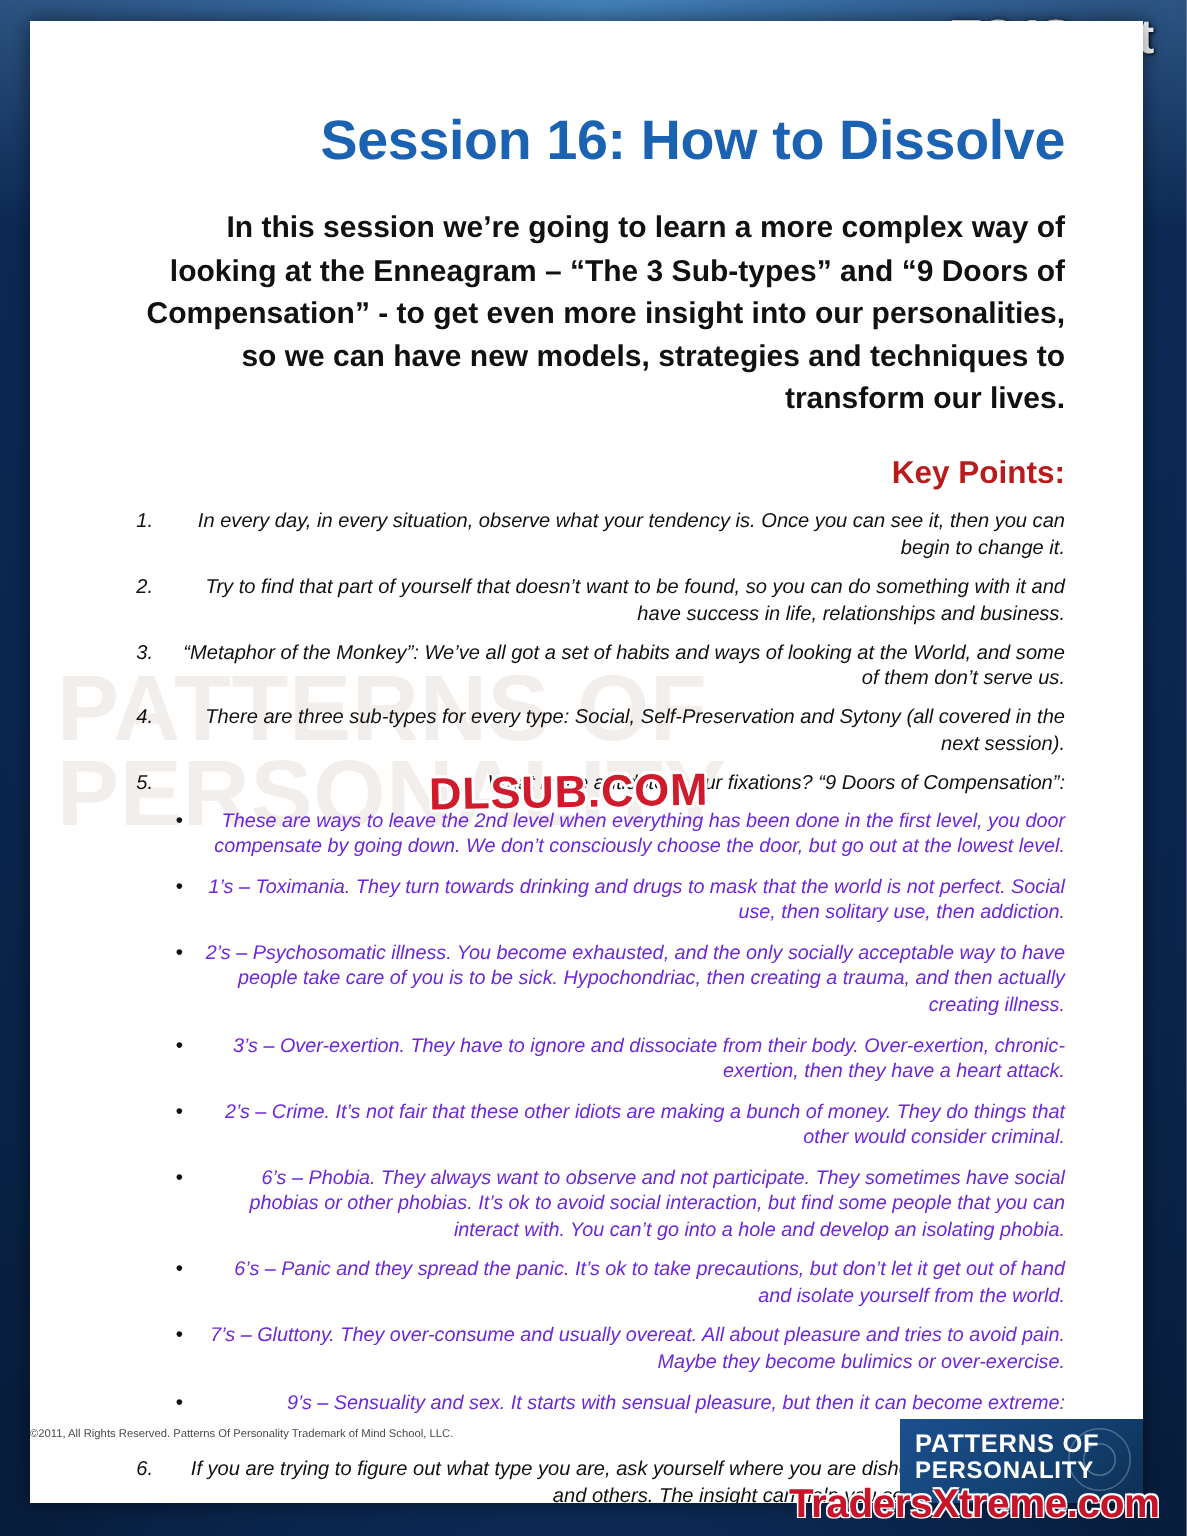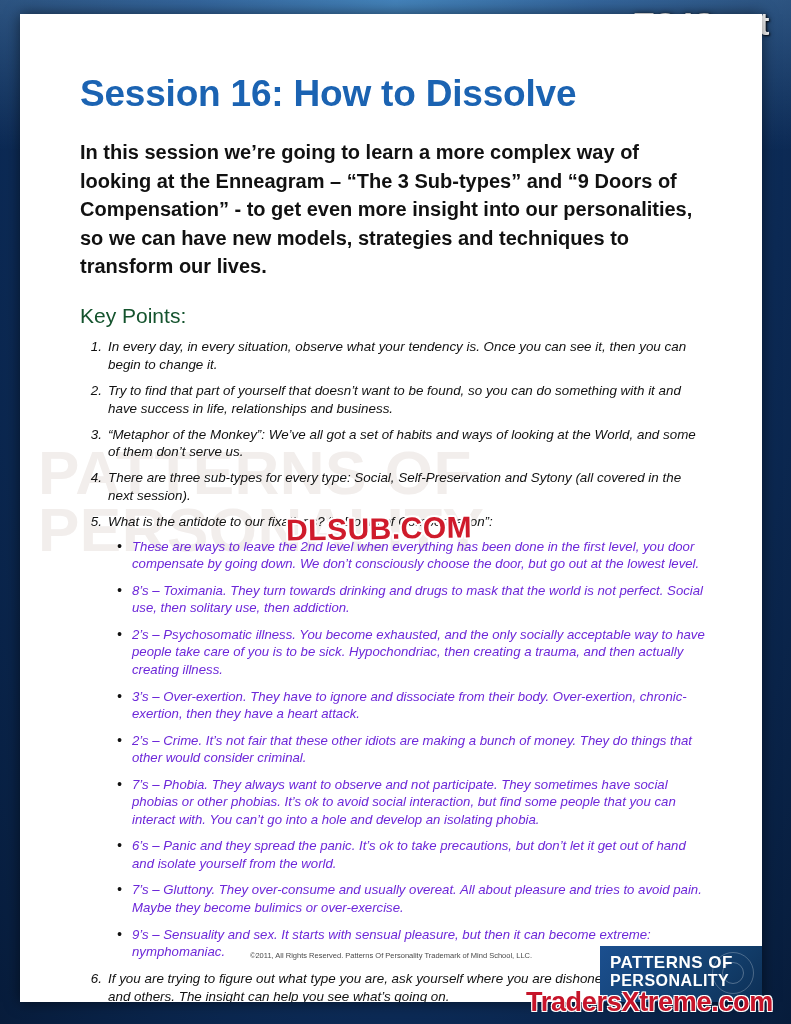--- a/index.html
+++ b/index.html
@@ -49,20 +49,21 @@
     font-weight: bold;
     line-height: 0.92;
     color: #f2eeec;
     letter-spacing: 0.5px;
     pointer-events: none;
     user-select: none;
   }
   .content {
     position: relative;
     padding: 60px 52px 0 60px;
+    text-align: right;
   }
   h1.title {
     margin: 0;
     color: #1b63b2;
     font-size: 37px;
     line-height: 1.09;
     font-weight: bold;
     letter-spacing: -0.2px;
     text-shadow: 0 1px 0 rgba(255,255,255,0.6);
   }
@@ -70,23 +71,23 @@
   .intro {
     margin-top: 24px;
     font-size: 20px;
     line-height: 1.42;
     font-weight: bold;
     color: #111111;
     max-width: 645px;
   }
   h2.key-points {
     margin: 24px 0 10px 0;
-    color: #14532d;
+    color: #b91c1c;
     font-size: 21px;
-    font-weight: normal;
+    font-weight: bold;
   }
   ol.points {
     margin: 0;
     padding: 0 0 0 26px;
     list-style: none;
     counter-reset: pt;
     font-style: italic;
   }
   ol.points > li {
     position: relative;
@@ -125,21 +126,21 @@
     position: absolute;
     left: -13px;
     top: -1px;
     font-size: 14px;
     color: #111;
   }
   .footer-note {
     position: absolute;
     left: 0; right: 0;
     bottom: 42px;
-    text-align: center;
+    text-align: left;
     font-size: 7.5px;
     color: #4a4a4a;
   }
   
   .logo-box {
     position: absolute;
     right: 0px;
     bottom: 0px;
     width: 162px;
     height: 56px;
@@ -245,25 +246,25 @@
 
       <ol class="points">
         <li><span>In every day, in every situation, observe what your tendency is. Once you can see it, then you can begin to change it.</span></li>
         <li><span>Try to find that part of yourself that doesn’t want to be found, so you can do something with it and have success in life, relationships and business.</span></li>
         <li><span>“Metaphor of the Monkey”: We’ve all got a set of habits and ways of looking at the World, and some of them don’t serve us.</span></li>
         <li><span>There are three sub-types for every type: Social, Self-Preservation and Sytony (all covered in the next session).</span></li>
         <li>
           <span>What is the antidote to our fixations? “9 Doors of Compensation”:</span>
           <ul class="sub">
             <li><span>These are ways to leave the 2nd level when everything has been done in the first level, you door compensate by going down. We don’t consciously choose the door, but go out at the lowest level.</span></li>
-            <li><span>8’s – Toximania. They turn towards drinking and drugs to mask that the world is not perfect. Social use, then solitary use, then addiction.</span></li>
+            <li><span>1’s – Toximania. They turn towards drinking and drugs to mask that the world is not perfect. Social use, then solitary use, then addiction.</span></li>
             <li><span>2’s – Psychosomatic illness. You become exhausted, and the only socially acceptable way to have people take care of you is to be sick. Hypochondriac, then creating a trauma, and then actually creating illness.</span></li>
             <li><span>3’s – Over-exertion. They have to ignore and dissociate from their body. Over-exertion, chronic-exertion, then they have a heart attack.</span></li>
             <li><span>2’s – Crime. It’s not fair that these other idiots are making a bunch of money. They do things that other would consider criminal.</span></li>
-            <li><span>7’s – Phobia. They always want to observe and not participate. They sometimes have social phobias or other phobias. It’s ok to avoid social interaction, but find some people that you can interact with. You can’t go into a hole and develop an isolating phobia.</span></li>
+            <li><span>6’s – Phobia. They always want to observe and not participate. They sometimes have social phobias or other phobias. It’s ok to avoid social interaction, but find some people that you can interact with. You can’t go into a hole and develop an isolating phobia.</span></li>
             <li><span>6’s – Panic and they spread the panic. It’s ok to take precautions, but don’t let it get out of hand and isolate yourself from the world.</span></li>
             <li><span>7’s – Gluttony. They over-consume and usually overeat. All about pleasure and tries to avoid pain.  Maybe they become bulimics or over-exercise.</span></li>
             <li><span>9’s – Sensuality and sex. It starts with sensual pleasure, but then it can become extreme: nymphomaniac.</span></li>
           </ul>
         </li>
         <li><span>If you are trying to figure out what type you are, ask yourself where you are dishonest with yourself and others. The insight can help you see what’s going on.</span></li>
       </ol>
     </div>
 
     <div class="stamp">DLSUB.COM</div>

